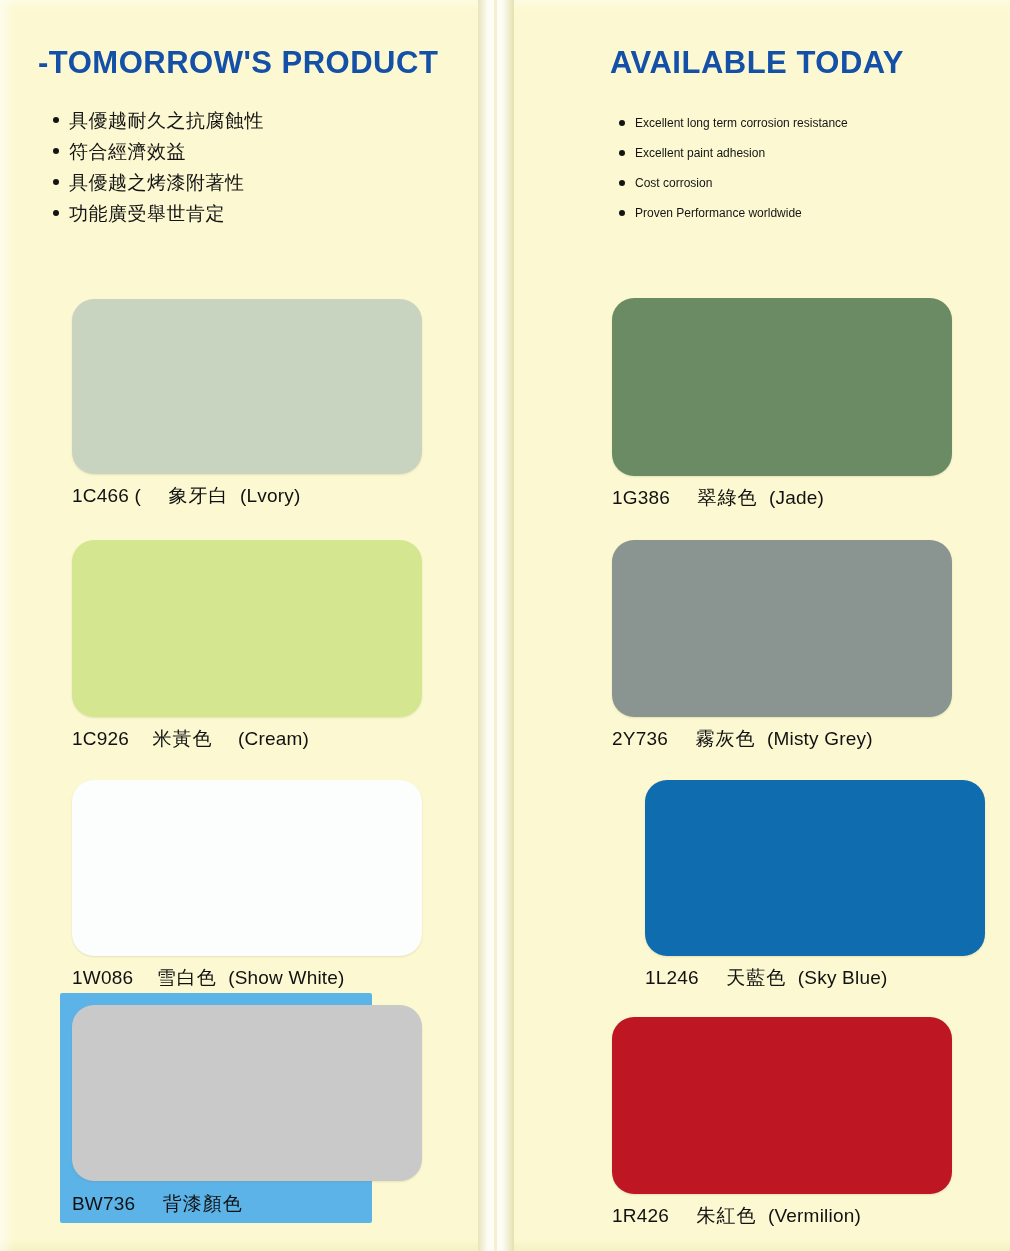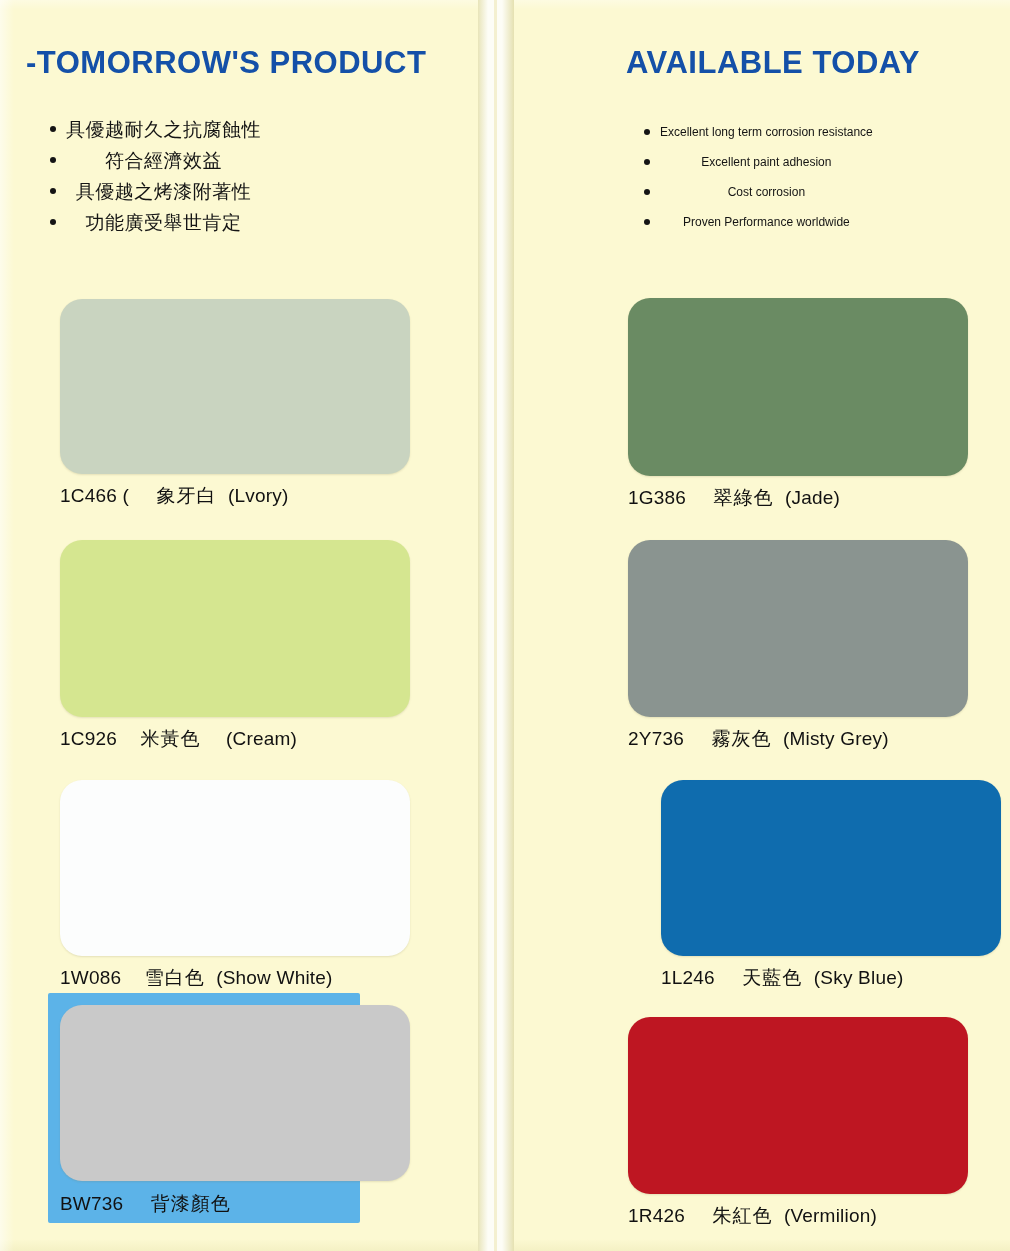--- a/index.html
+++ b/index.html
@@ -53,43 +53,42 @@
     position: absolute;
     left: 16px; top: 0; width: 3px; height: 100%;
     background: #f4f0d0;
   }
 
   .col {
     position: absolute;
     top: 0;
     height: 1251px;
   }
-  .col-left  { left: 0px;   width: 478px; text-decoration: underline; }
-  .col-right { left: 530px; width: 456px; }
+  .col-left  { left: 12px;   width: 478px; text-decoration: underline; }
+  .col-right { left: 514px; width: 456px; }
 
   h1.heading {
     margin: 0;
     position: absolute;
     font-family: "Liberation Sans", sans-serif;
     font-weight: bold;
     font-style: normal;
     font-size: 31px;
     letter-spacing: 0.5px;
     color: #1450a8;
     white-space: nowrap;
   }
   .heading-left  { left: 26px;  top: 45px; }
   .heading-right { left: 96px;  top: 45px; }
 
   ul.bullets {
     list-style: none;
-    margin: 12px;
+    margin: 3px;
     padding: 0;
     position: absolute;
-    text-align: center;
   }
   .bullets-left  { left: 36px;  top: 105px; }
   .bullets-right { left: 100px; top: 108px; }
 
   ul.bullets li {
     position: relative;
     padding-left: 18px;
     margin-bottom: 6px;
     color: #141414;
     white-space: nowrap;

